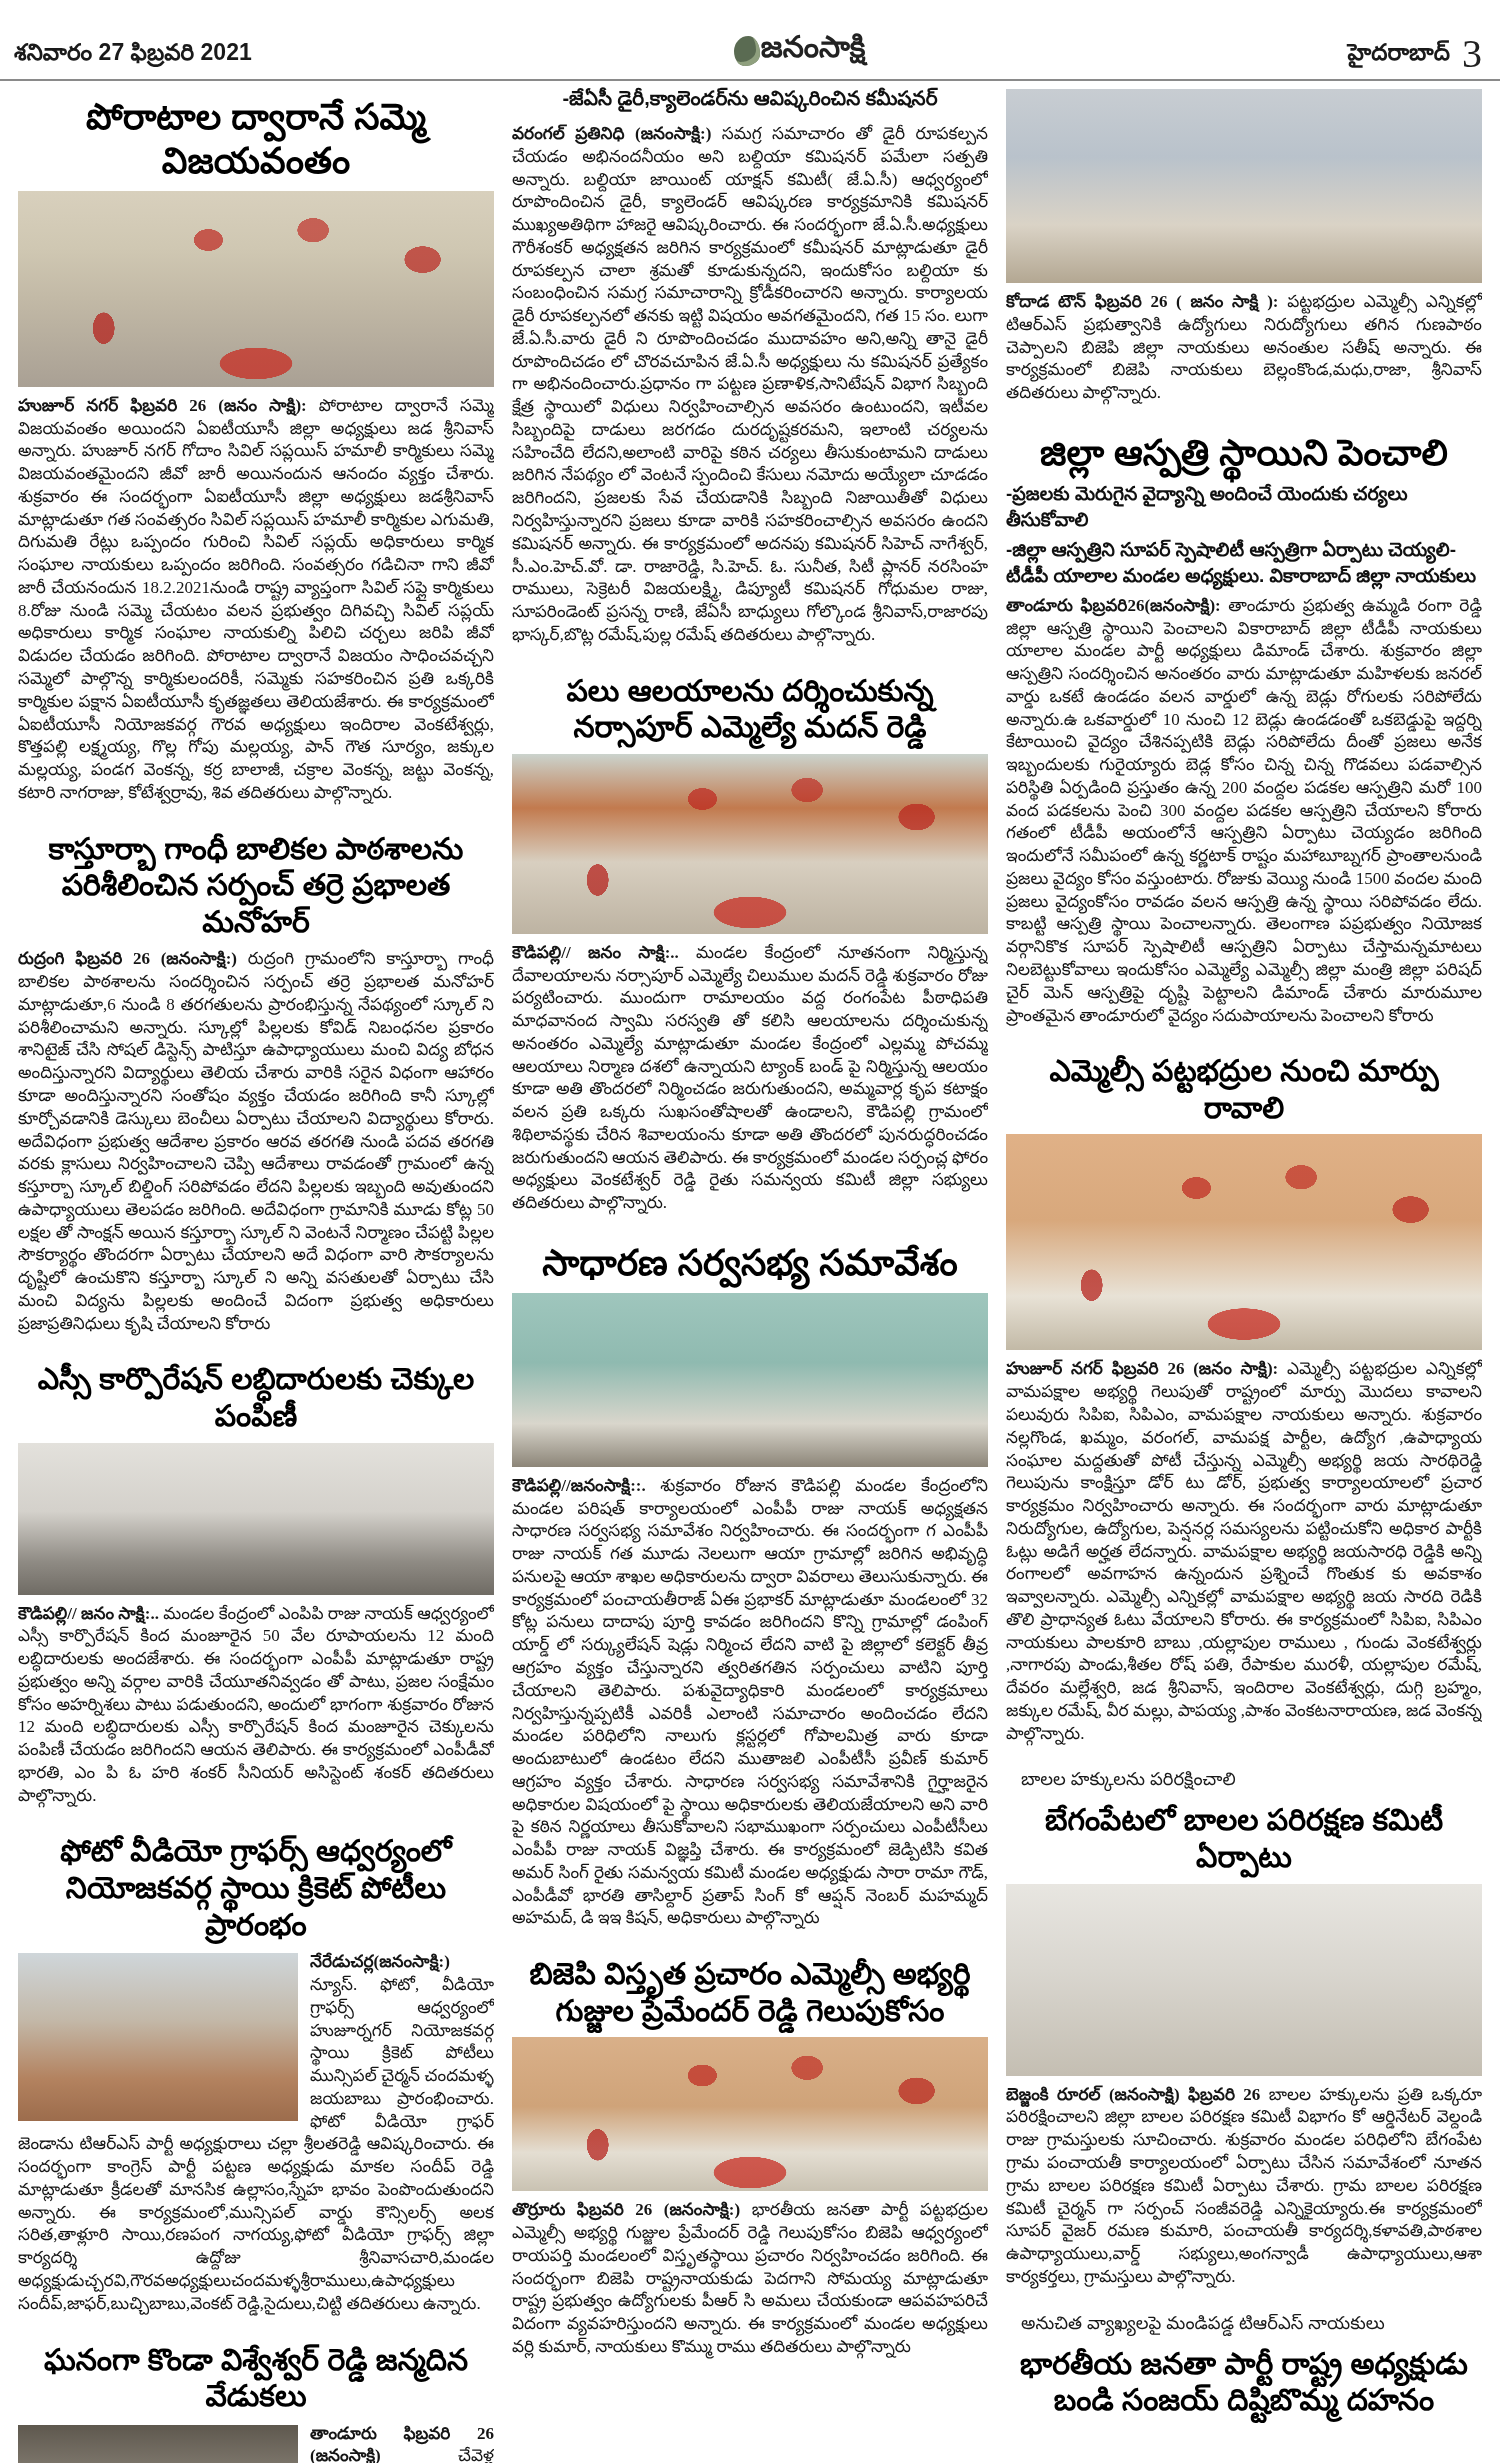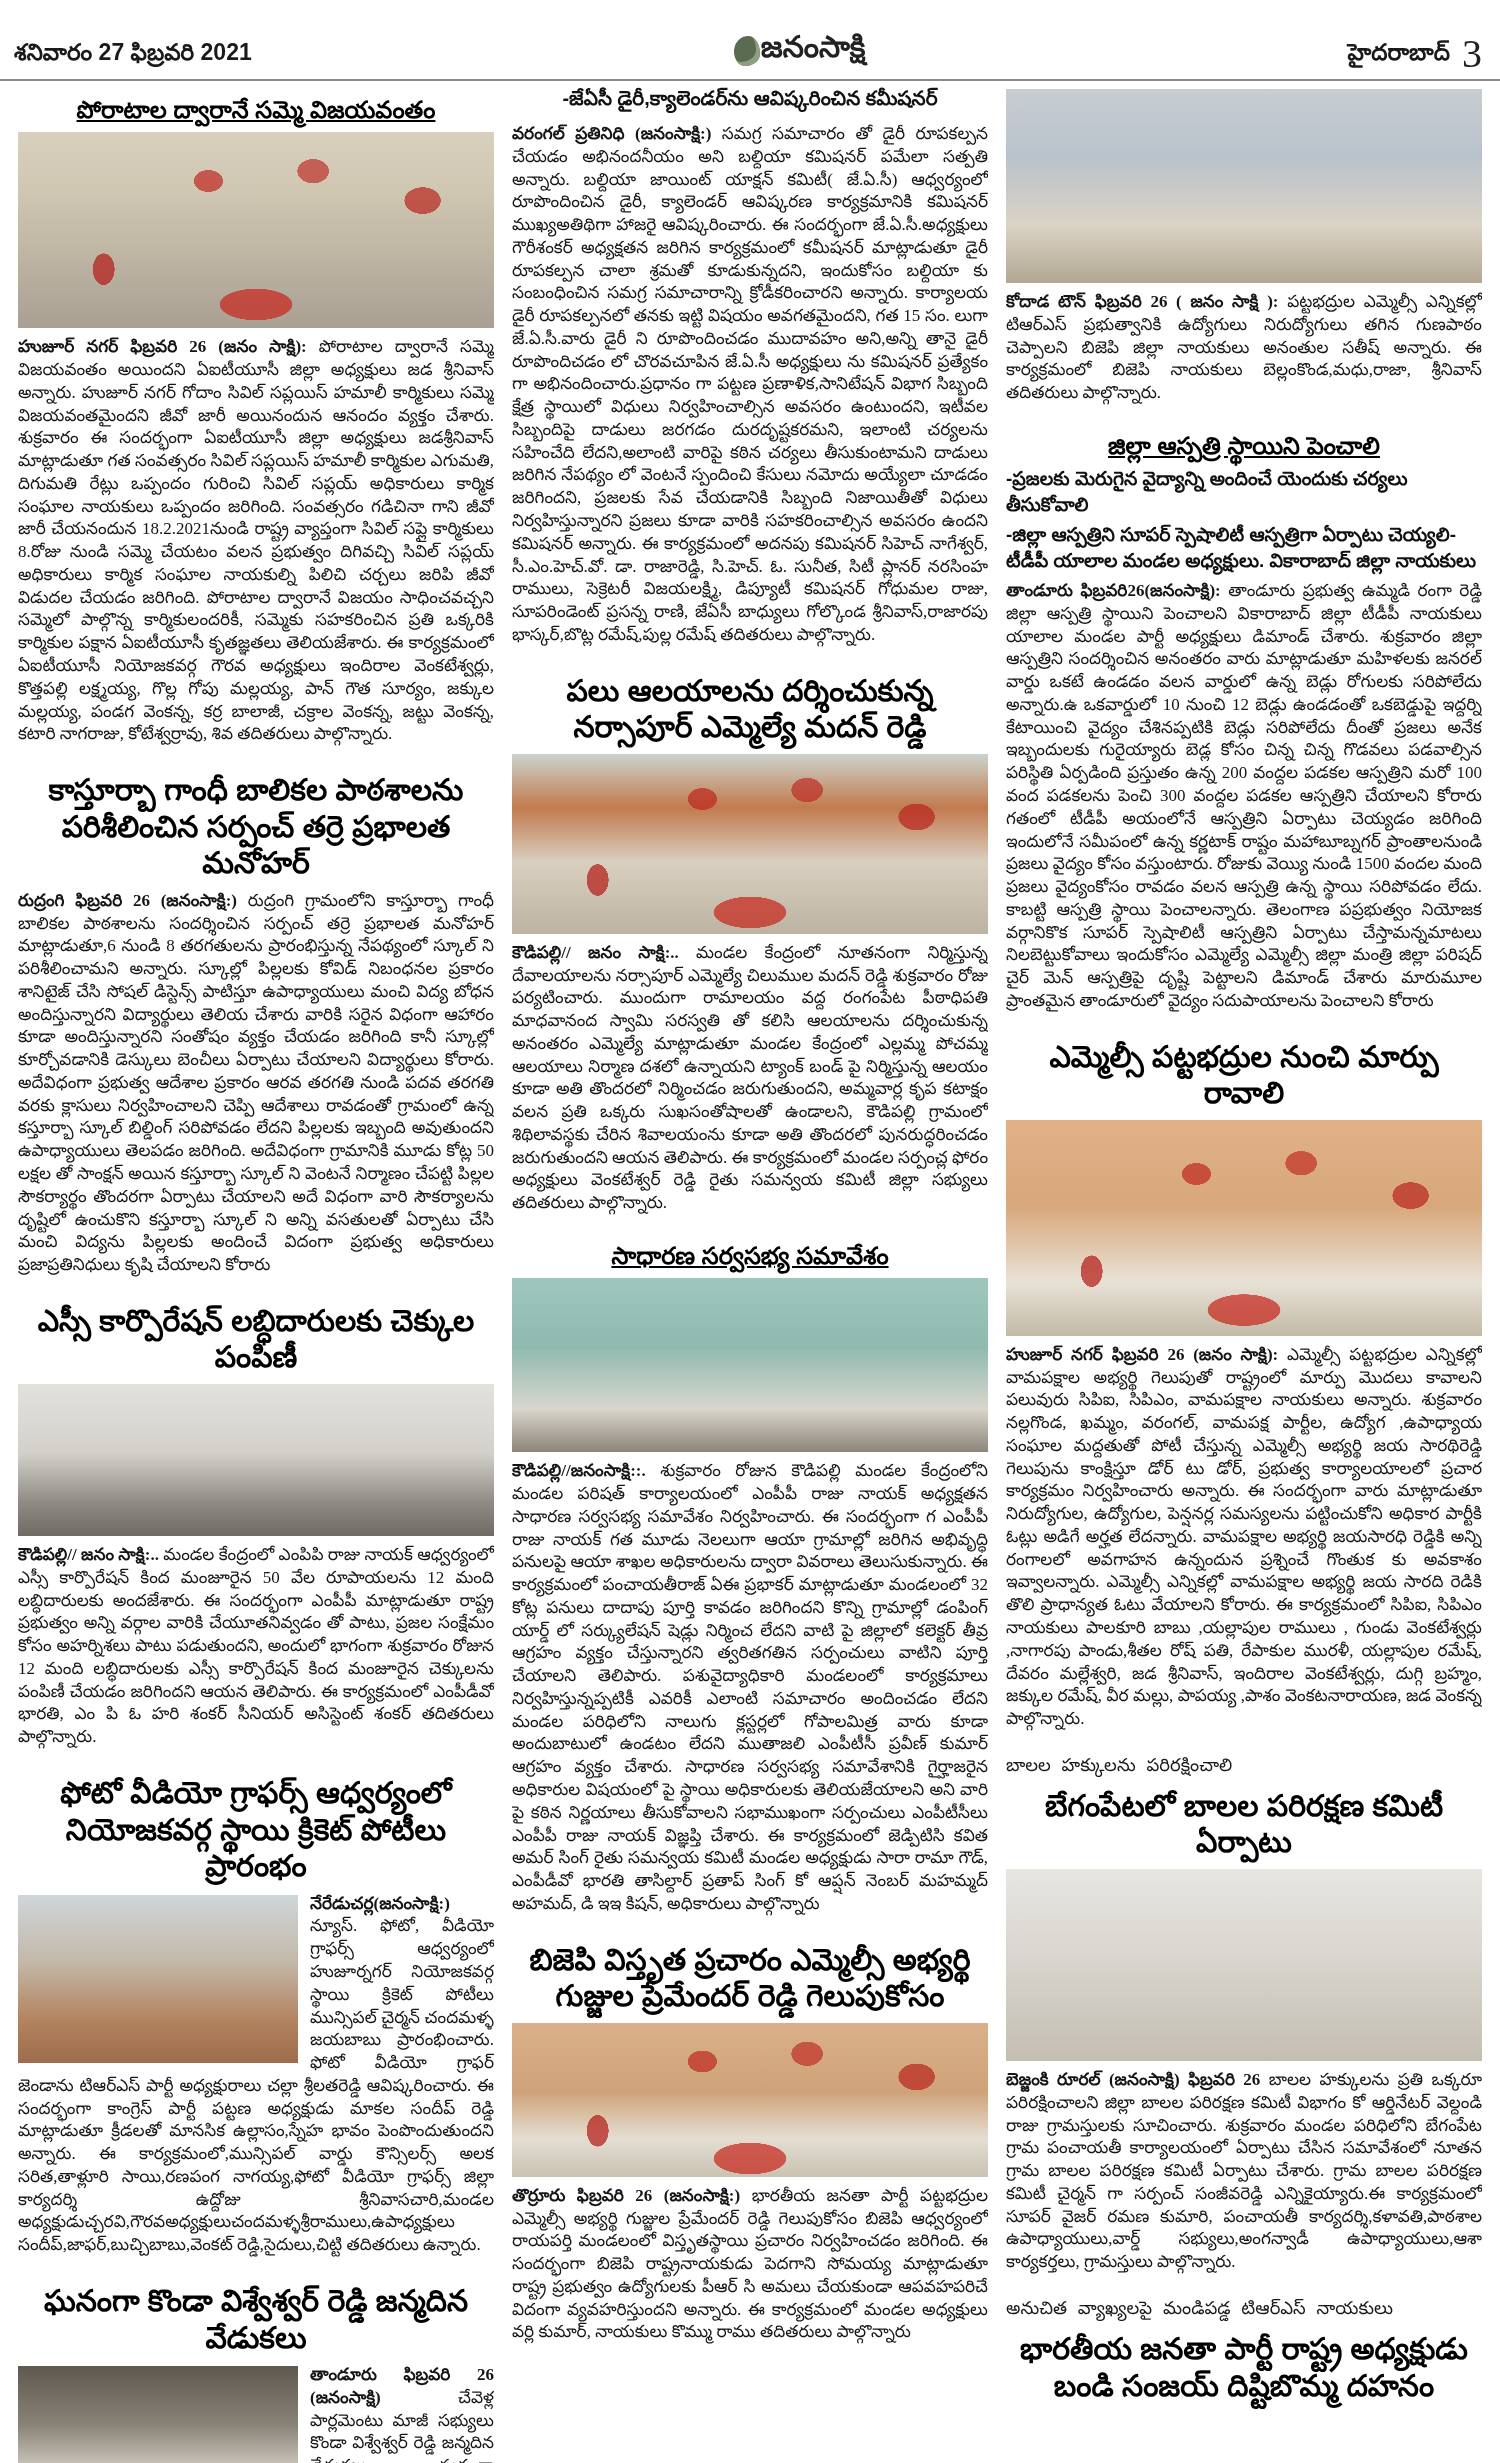--- a/index.html
+++ b/index.html
@@ -27,24 +27,24 @@
 
   
   .cols{display:flex;gap:18px;padding:0 18px;}
   .col{flex:1;min-width:0;}
 
   .article{margin-bottom:14px;overflow:hidden;}
   .hl{
     font-family:"Liberation Sans", sans-serif;font-weight:bold;color:#000;
     text-align:center;font-size:30px;line-height:1.22;margin:8px 4px 8px 4px;
   }
-  .hl-xl{font-size:24px;text-decoration:underline;}
+  .hl-xl{font-size:36px;}
   .kicker{
-    font-family:Liberation Mono, monospace;font-size:18px;color:#1a1a1a;
-    margin:6px 0 0 0;text-align:left;
+    font-family:Liberation Sans, sans-serif;font-size:18px;color:#1a1a1a;
+    margin:6px 0 0 15px;text-align:left;
   }
   .subhead{
     font-family:"Liberation Sans", sans-serif;font-weight:bold;font-size:20px;
     text-align:center;margin:0 0 8px 0;color:#111;
   }
   .subhead-left{text-align:left;font-size:19px;margin:0 0 4px 0;}
   .body-text{
     font-size:17px;line-height:1.34;text-align:justify;margin:0 0 4px 0;color:#151515;
     text-justify:inter-word;
   }

